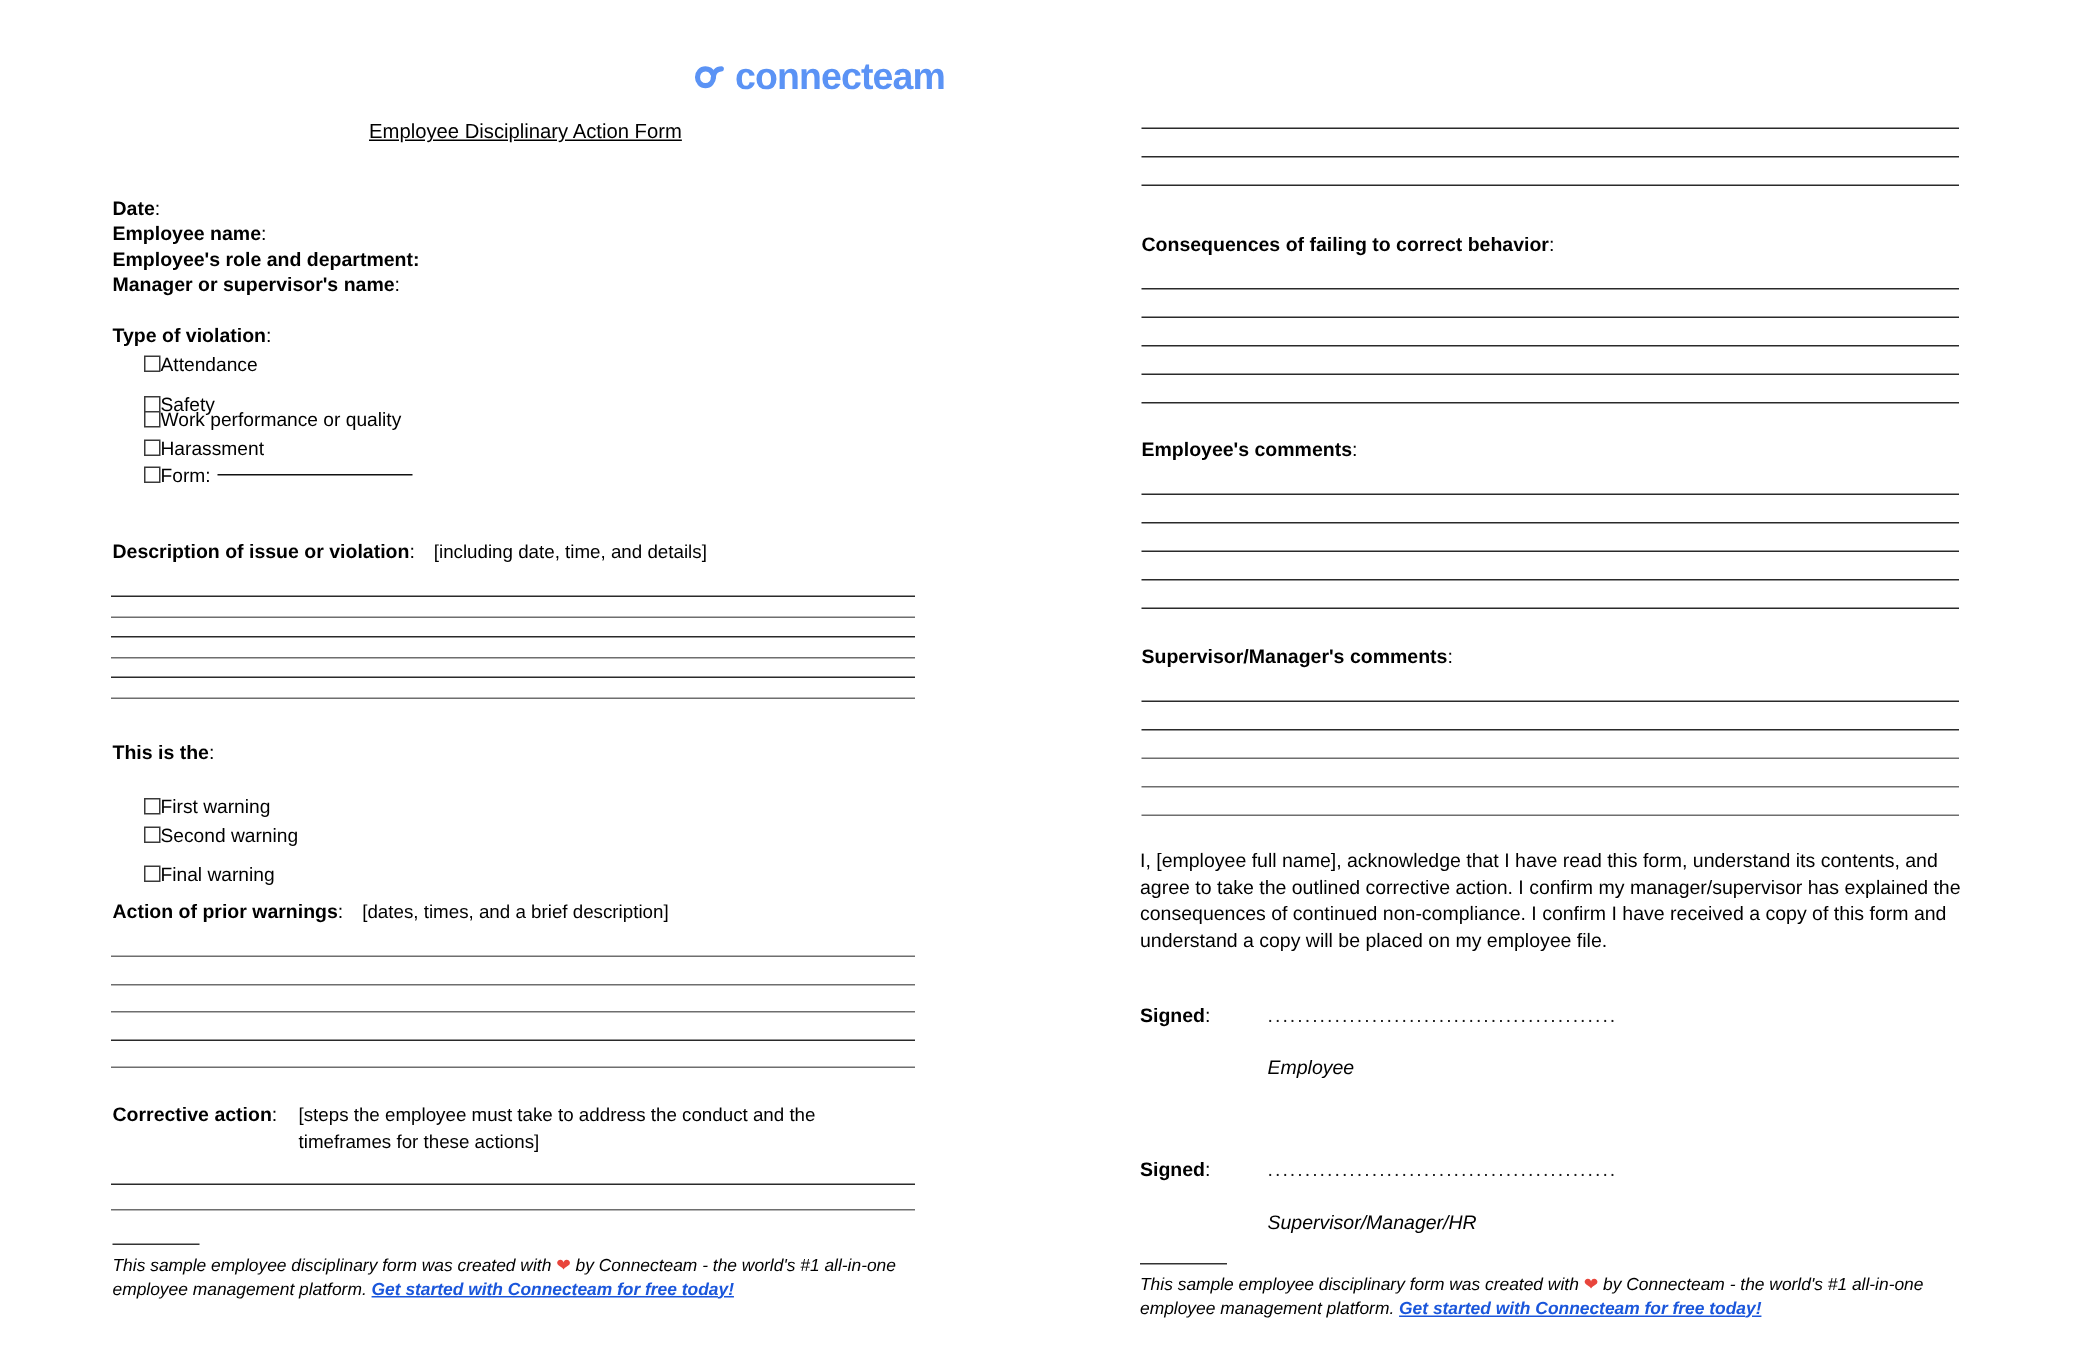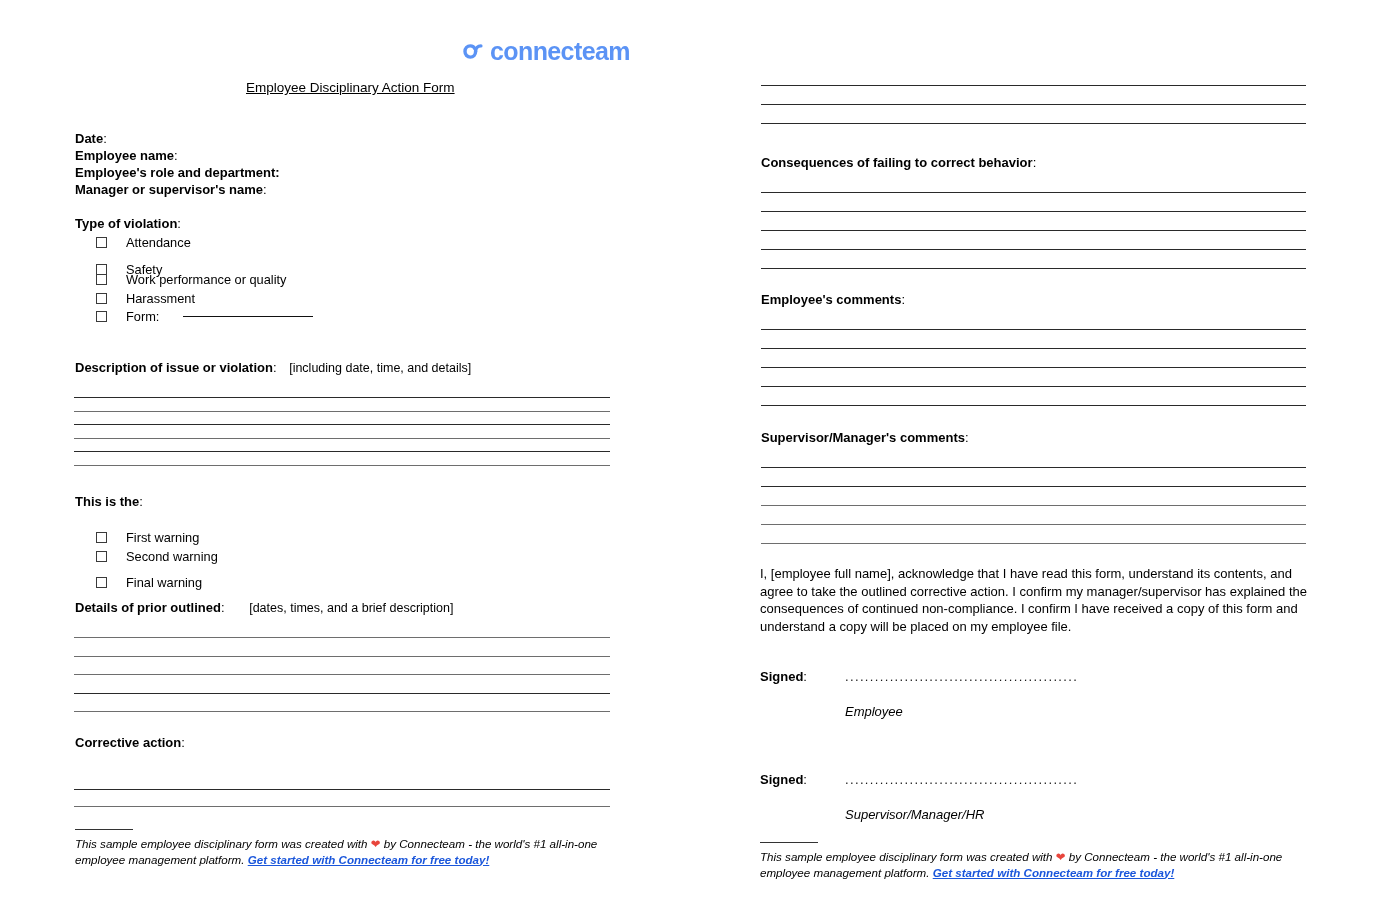--- a/index.html
+++ b/index.html
@@ -71,21 +71,21 @@
   .hint {
     font-weight: normal;
     font-size: 12.5px;
   }
 
   
   .cbrow {
     position: absolute;
     display: flex;
     align-items: center;
-    gap: 19px;
+    gap: 0;
     font-size: 12.8px;
     white-space: nowrap;
   }
   .cbox {
     width: 11px; height: 11px;
     border: 1.2px solid #3a3a3a;
     background: #ffffff;
     flex: 0 0 auto;
     display: inline-block;
   }
@@ -236,33 +236,35 @@
     <div class="cbrow" style="left:96px; top:548.5px;">
       <span class="cbox"></span>
       <span class="cb-label">Second warning</span>
     </div>
     <div class="cbrow" style="left:96px; top:575px;align-items:center;">
       <span class="cbox"></span>
       <span class="cb-label">Final warning</span>
     </div>
 
     <div class="section-head" style="left:75px; top:600px;">
-      <span>Details of prior outlined</span><span style="font-weight:normal;">:</span>
-      <span class="hint" style="margin-left:21px;">[dates, times, and a brief description]</span>
+      <span>Action of prior warnings</span><span style="font-weight:normal;">:</span>
+      <span class="hint" style="margin-left:9px;">[dates, times, and a brief description]</span>
     </div>
     <div class="rule light" style="left:74px; top:637px;  width:536px;"></div>
     <div class="rule light" style="left:74px; top:655.5px; width:536px;"></div>
     <div class="rule light" style="left:74px; top:674px;  width:536px;"></div>
     <div class="rule" style="left:74px; top:692.5px; width:536px;"></div>
     <div class="rule light" style="left:74px; top:711px;  width:536px;"></div>
 
     <div class="section-head" style="left:75px; top:735px;">
       <span>Corrective action</span><span style="font-weight:normal;">:</span>
     </div>
     <div class="hint" style="position:absolute; left:199px; top:735px; width:420px; line-height:17.5px;">
+      <div>[steps the employee must take to address the conduct and the</div>
+      <div>timeframes for these actions]</div>
     </div>
     <div class="rule" style="left:74px; top:789px; width:536px;"></div>
     <div class="rule light" style="left:74px; top:806px; width:536px;"></div>
 
     <div class="footer" style="top:829px;">
       <div class="footer-rule"></div>
       <div class="footer-text"><span>This sample employee disciplinary form was created with </span><span class="heart">❤</span><span> by Connecteam - the world's #1 all-in-one employee management platform. </span><span class="footer-link">Get started with Connecteam for free today!</span></div>
     </div>
   </div>
 

